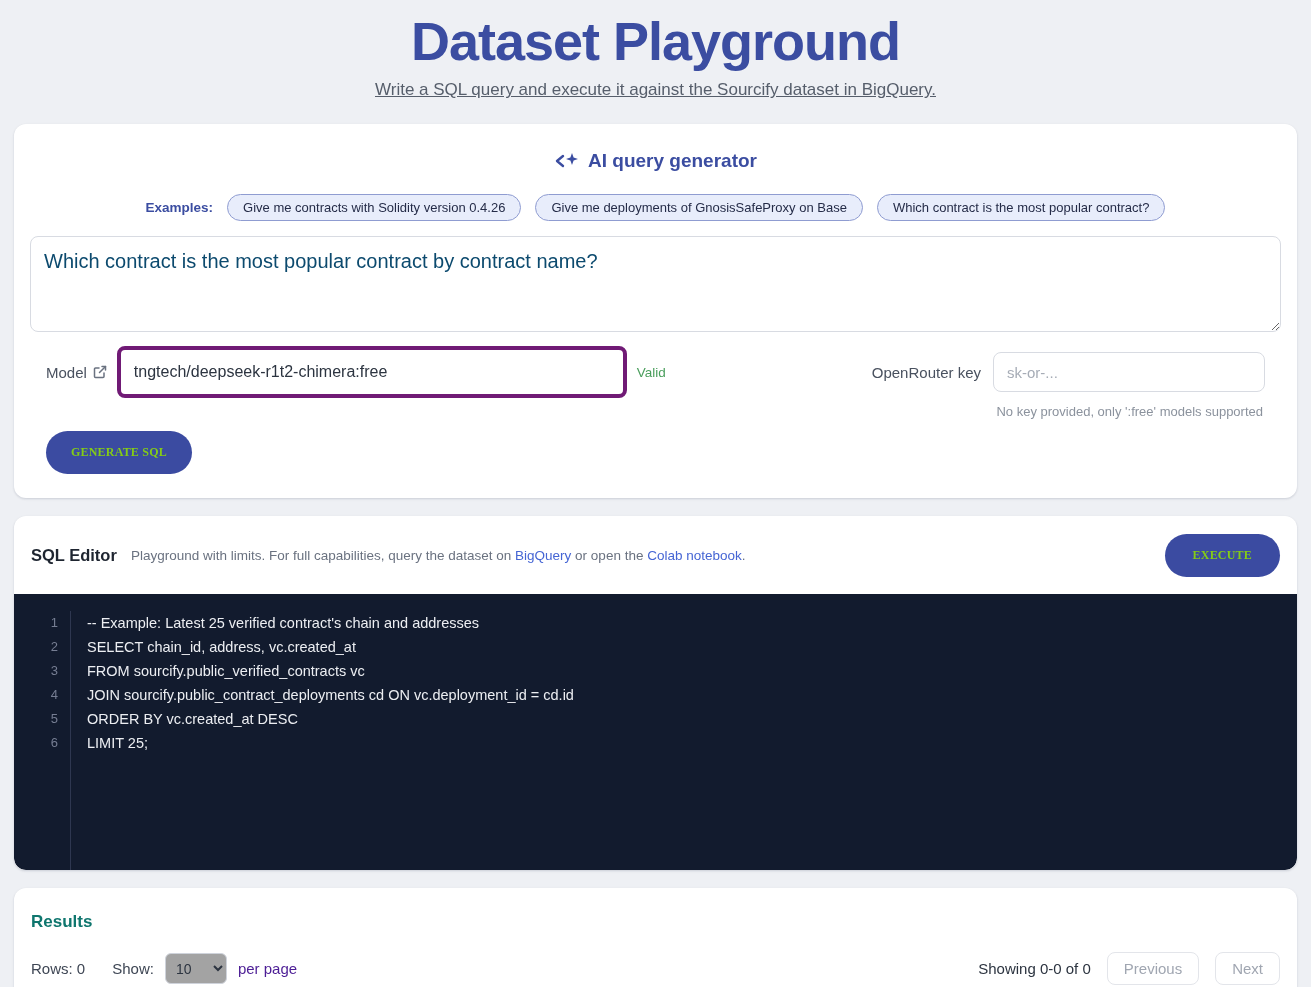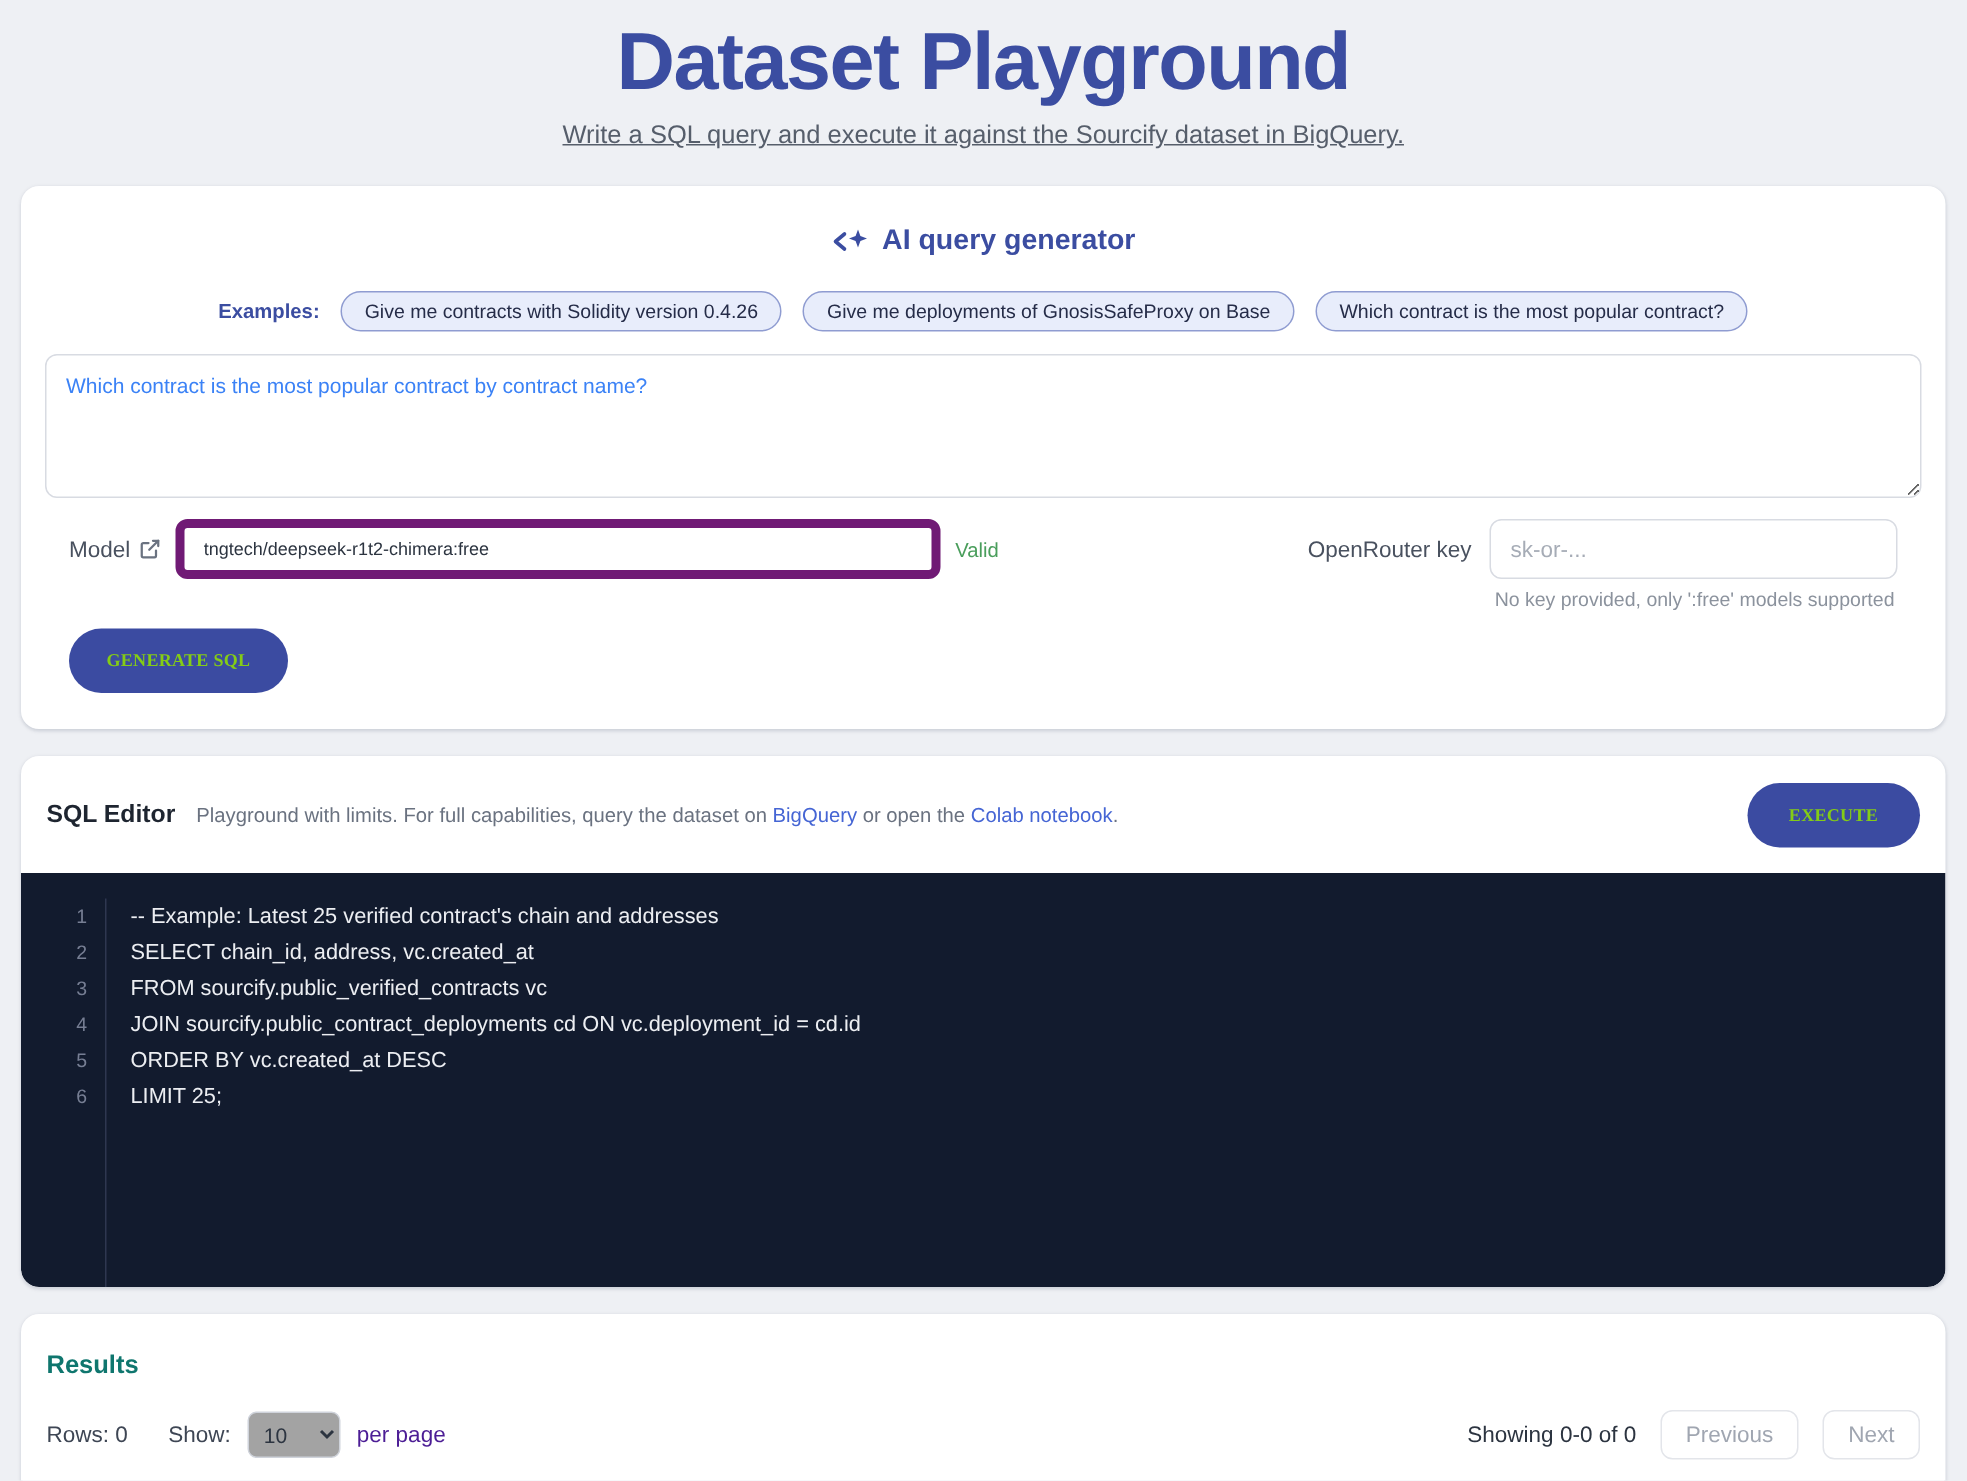--- a/index.html
+++ b/index.html
@@ -38,34 +38,34 @@
   .example-pill {
     font-size: 13px; color: #252c48; background: #e8edfb;
     border: 1px solid #8f9cd1; border-radius: 14px;
     padding: 5px 15px; cursor: pointer; white-space: nowrap;
     font-family: inherit;
   }
 
   .prompt-textarea {
     display: block; width: 1251px; height: 96px; margin: 15px auto 0;
     border: 1px solid #d8dbe2; border-radius: 8px;
-    padding: 11px 13px; font-size: 14px; color: #3b82f6;
+    padding: 11px 13px; font-size: 20px; color: #0c4a6e;
     font-family: inherit; resize: both; outline: none; background: #fff;
     line-height: 1.35;
   }
 
   .model-row {
     display: flex; align-items: center; margin: 14px 16px 0;
   }
   .field-label { font-size: 15px; color: #49515f; display: flex; align-items: center; gap: 6px; }
   .ext-link-icon { width: 14px; height: 14px; color: #6a7280; }
   .model-input {
-    width: 510px; height: 40px; margin-left: 10px;
-    border: 6px solid #701a75; border-radius: 8px;
-    padding: 0 13px; font-size: 12px; color: #2c3440;
+    width: 510px; height: 52px; margin-left: 10px;
+    border: 4px solid #701a75; border-radius: 8px;
+    padding: 0 13px; font-size: 16px; color: #2c3440;
     font-family: inherit; outline: none;
   }
   .valid-text { font-size: 13.5px; color: #4a9e5c; margin-left: 10px; }
   .spacer { flex: 1; }
   .key-input {
     width: 272px; height: 40px; margin-left: 12px;
     border: 1px solid #d8dbe2; border-radius: 8px;
     padding: 0 13px; font-size: 15px; color: #2c3440;
     font-family: inherit; outline: none;
   }

